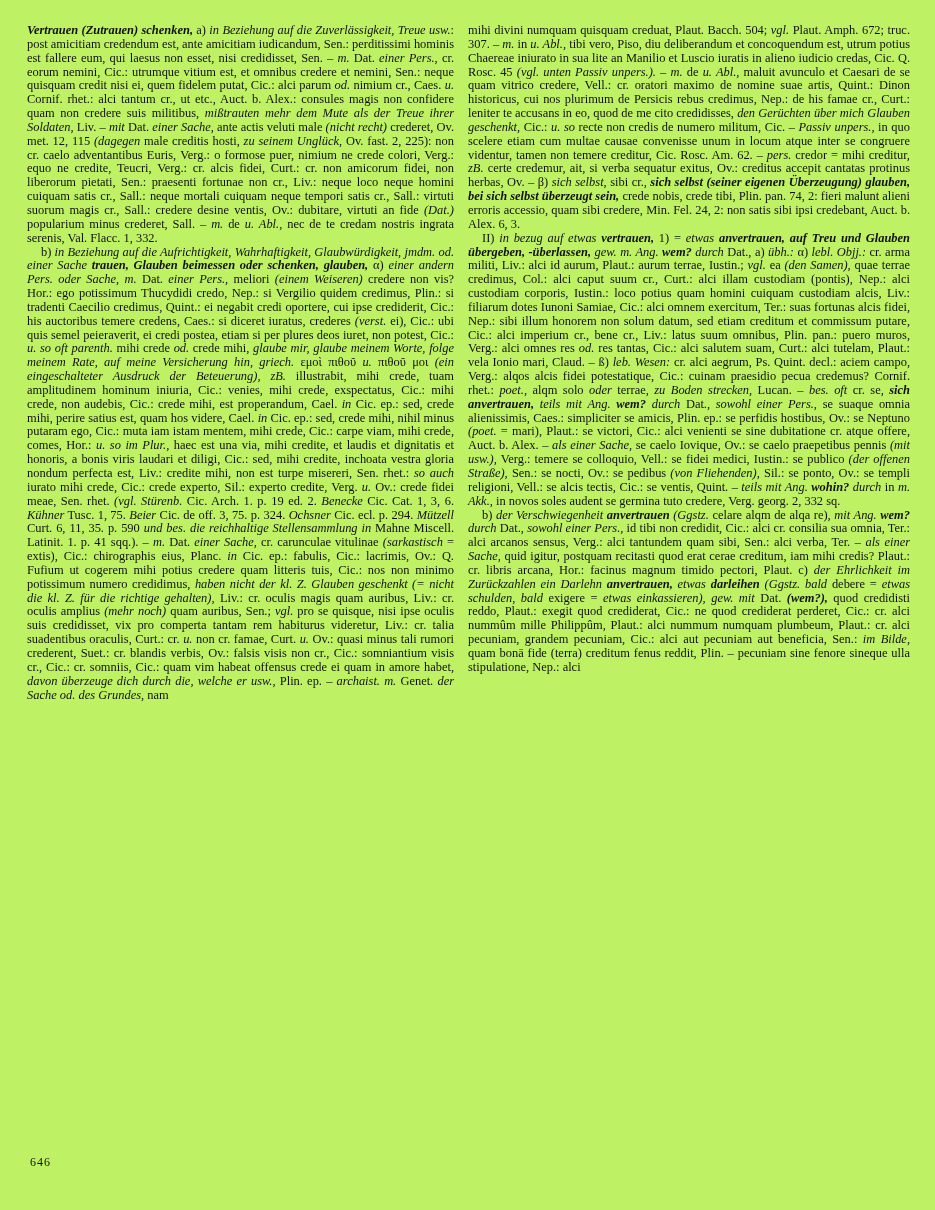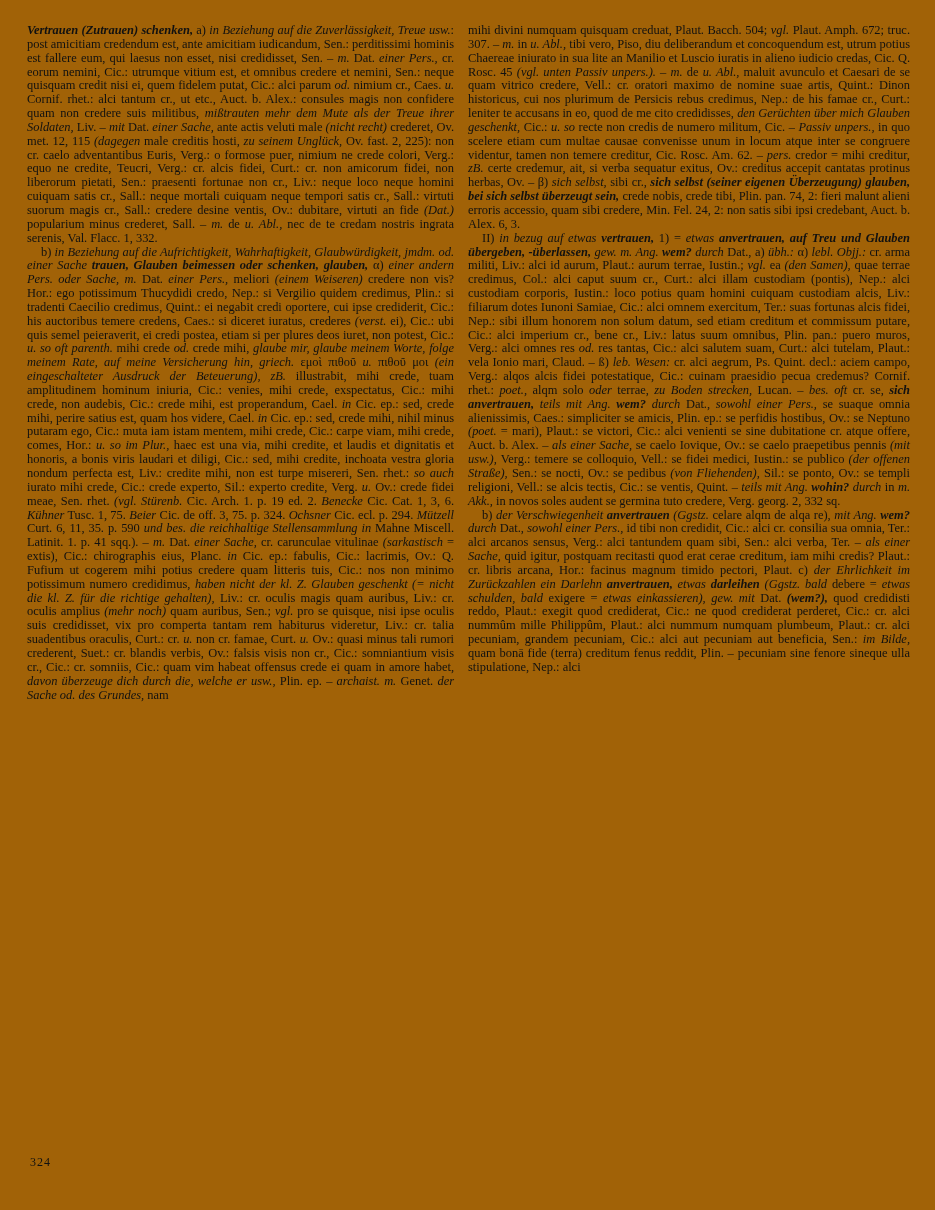--- a/index.html
+++ b/index.html
@@ -4,21 +4,21 @@
 <style>
   html, body {
     margin: 0;
     padding: 0;
     background: #e8e8e8;
   }
   .page {
     position: relative;
     width: 935px;
     height: 1210px;
-    background: #a16207;
+    background: #bef264;
     color: #111111;
     font-family: "Liberation Serif", "DejaVu Serif", serif;
     overflow: hidden;
     box-sizing: border-box;
   }
   .textbody {
     position: absolute;
     top: 24px;
     left: 27px;
     right: 25px;
@@ -57,14 +57,14 @@
     <div class="col left">
         <p class=""><span class="s-bi">Vertrauen (Zutrauen) schenken,</span><span class="s-r"> a) </span><span class="s-i">in Beziehung auf die Zuverlässigkeit, Treue usw.</span><span class="s-r">: post amicitiam credendum est, ante amicitiam iudicandum, Sen.: perditissimi hominis est fallere eum, qui laesus non esset, nisi credidisset, Sen. – </span><span class="s-i">m.</span><span class="s-r"> Dat. </span><span class="s-i">einer Pers.,</span><span class="s-r"> cr. eorum nemini, Cic.: utrumque vitium est, et omnibus credere et nemini, Sen.: neque quisquam credit nisi ei, quem fidelem putat, Cic.: alci parum </span><span class="s-i">od.</span><span class="s-r"> nimium cr., Caes. </span><span class="s-i">u.</span><span class="s-r"> Cornif. rhet.: alci tantum cr., ut etc., Auct. b. Alex.: consules magis non confidere quam non credere suis militibus, </span><span class="s-i">mißtrauten mehr dem Mute als der Treue ihrer Soldaten,</span><span class="s-r"> Liv. – </span><span class="s-i">mit</span><span class="s-r"> Dat. </span><span class="s-i">einer Sache,</span><span class="s-r"> ante actis veluti male </span><span class="s-i">(nicht recht)</span><span class="s-r"> crederet, Ov. met. 12, 115 </span><span class="s-i">(dagegen</span><span class="s-r"> male creditis hosti, </span><span class="s-i">zu seinem Unglück,</span><span class="s-r"> Ov. fast. 2, 225): non cr. caelo adventantibus Euris, Verg.: o formose puer, nimium ne crede colori, Verg.: equo ne credite, Teucri, Verg.: cr. alcis fidei, Curt.: cr. non amicorum fidei, non liberorum pietati, Sen.: praesenti fortunae non cr., Liv.: neque loco neque homini cuiquam satis cr., Sall.: neque mortali cuiquam neque tempori satis cr., Sall.: virtuti suorum magis cr., Sall.: credere desine ventis, Ov.: dubitare, virtuti an fide </span><span class="s-i">(Dat.)</span><span class="s-r"> popularium minus crederet, Sall. – </span><span class="s-i">m.</span><span class="s-r"> de </span><span class="s-i">u. Abl.,</span><span class="s-r"> nec de te credam nostris ingrata serenis, Val. Flacc. 1, 332.</span></p>
         <p class="ind"><span class="s-r">b) </span><span class="s-i">in Beziehung auf die Aufrichtigkeit, Wahrhaftigkeit, Glaubwürdigkeit, jmdm. od. einer Sache </span><span class="s-bi">trauen, Glauben beimessen oder schenken, glauben,</span><span class="s-r"> α) </span><span class="s-i">einer andern Pers. oder Sache, m.</span><span class="s-r"> Dat. </span><span class="s-i">einer Pers.,</span><span class="s-r"> meliori </span><span class="s-i">(einem Weiseren)</span><span class="s-r"> credere non vis? Hor.: ego potissimum Thucydidi credo, Nep.: si Vergilio quidem credimus, Plin.: si tradenti Caecilio credimus, Quint.: ei negabit credi oportere, cui ipse crediderit, Cic.: his auctoribus temere credens, Caes.: si diceret iuratus, crederes </span><span class="s-i">(verst.</span><span class="s-r"> ei), Cic.: ubi quis semel peieraverit, ei credi postea, etiam si per plures deos iuret, non potest, Cic.: </span><span class="s-i">u. so oft parenth.</span><span class="s-r"> mihi crede </span><span class="s-i">od.</span><span class="s-r"> crede mihi, </span><span class="s-i">glaube mir, glaube meinem Worte, folge meinem Rate, auf meine Versicherung hin, griech.</span><span class="s-r"> εμοὶ πιθοῦ </span><span class="s-i">u.</span><span class="s-r"> πιθοῦ μοι </span><span class="s-i">(ein eingeschalteter Ausdruck der Beteuerung), zB.</span><span class="s-r"> illustrabit, mihi crede, tuam amplitudinem hominum iniuria, Cic.: venies, mihi crede, exspectatus, Cic.: mihi crede, non audebis, Cic.: crede mihi, est properandum, Cael. </span><span class="s-i">in</span><span class="s-r"> Cic. ep.: sed, crede mihi, perire satius est, quam hos videre, Cael. </span><span class="s-i">in</span><span class="s-r"> Cic. ep.: sed, crede mihi, nihil minus putaram ego, Cic.: muta iam istam mentem, mihi crede, Cic.: carpe viam, mihi crede, comes, Hor.: </span><span class="s-i">u. so im Plur.,</span><span class="s-r"> haec est una via, mihi credite, et laudis et dignitatis et honoris, a bonis viris laudari et diligi, Cic.: sed, mihi credite, inchoata vestra gloria nondum perfecta est, Liv.: credite mihi, non est turpe misereri, Sen. rhet.: </span><span class="s-i">so auch</span><span class="s-r"> iurato mihi crede, Cic.: crede experto, Sil.: experto credite, Verg. </span><span class="s-i">u.</span><span class="s-r"> Ov.: crede fidei meae, Sen. rhet. </span><span class="s-i">(vgl. Stürenb.</span><span class="s-r"> Cic. Arch. 1. p. 19 ed. 2. </span><span class="s-i">Benecke</span><span class="s-r"> Cic. Cat. 1, 3, 6. </span><span class="s-i">Kühner</span><span class="s-r"> Tusc. 1, 75. </span><span class="s-i">Beier</span><span class="s-r"> Cic. de off. 3, 75. p. 324. </span><span class="s-i">Ochsner</span><span class="s-r"> Cic. ecl. p. 294. </span><span class="s-i">Mützell</span><span class="s-r"> Curt. 6, 11, 35. p. 590 </span><span class="s-i">und bes. die reichhaltige Stellensammlung in</span><span class="s-r"> Mahne Miscell. Latinit. 1. p. 41 sqq.). – </span><span class="s-i">m.</span><span class="s-r"> Dat. </span><span class="s-i">einer Sache,</span><span class="s-r"> cr. carunculae vitulinae </span><span class="s-i">(sarkastisch</span><span class="s-r"> = extis), Cic.: chirographis eius, Planc. </span><span class="s-i">in</span><span class="s-r"> Cic. ep.: fabulis, Cic.: lacrimis, Ov.: Q. Fufium ut cogerem mihi potius credere quam litteris tuis, Cic.: nos non minimo potissimum numero credidimus, </span><span class="s-i">haben nicht der kl. Z. Glauben geschenkt (= nicht die kl. Z. für die richtige gehalten),</span><span class="s-r"> Liv.: cr. oculis magis quam auribus, Liv.: cr. oculis amplius </span><span class="s-i">(mehr noch)</span><span class="s-r"> quam auribus, Sen.; </span><span class="s-i">vgl.</span><span class="s-r"> pro se quisque, nisi ipse oculis suis credidisset, vix pro comperta tantam rem habiturus videretur, Liv.: cr. talia suadentibus oraculis, Curt.: cr. </span><span class="s-i">u.</span><span class="s-r"> non cr. famae, Curt. </span><span class="s-i">u.</span><span class="s-r"> Ov.: quasi minus tali rumori crederent, Suet.: cr. blandis verbis, Ov.: falsis visis non cr., Cic.: somniantium visis cr., Cic.: cr. somniis, Cic.: quam vim habeat offensus crede ei quam in amore habet, </span><span class="s-i">davon überzeuge dich durch die, welche er usw.,</span><span class="s-r"> Plin. ep. – </span><span class="s-i">archaist. m.</span><span class="s-r"> Genet. </span><span class="s-i">der Sache od. des Grundes,</span><span class="s-r"> nam</span></p>
       </div>
     <div class="col right">
         <p class=""><span class="s-r">mihi divini numquam quisquam creduat, Plaut. Bacch. 504; </span><span class="s-i">vgl.</span><span class="s-r"> Plaut. Amph. 672; truc. 307. – </span><span class="s-i">m.</span><span class="s-r"> in </span><span class="s-i">u. Abl.,</span><span class="s-r"> tibi vero, Piso, diu deliberandum et concoquendum est, utrum potius Chaereae iniurato in sua lite an Manilio et Luscio iuratis in alieno iudicio credas, Cic. Q. Rosc. 45 </span><span class="s-i">(vgl. unten Passiv unpers.).</span><span class="s-r"> – </span><span class="s-i">m.</span><span class="s-r"> de </span><span class="s-i">u. Abl.,</span><span class="s-r"> maluit avunculo et Caesari de se quam vitrico credere, Vell.: cr. oratori maximo de nomine suae artis, Quint.: Dinon historicus, cui nos plurimum de Persicis rebus credimus, Nep.: de his famae cr., Curt.: leniter te accusans in eo, quod de me cito credidisses, </span><span class="s-i">den Gerüchten über mich Glauben geschenkt,</span><span class="s-r"> Cic.: </span><span class="s-i">u. so</span><span class="s-r"> recte non credis de numero militum, Cic. – </span><span class="s-i">Passiv unpers.,</span><span class="s-r"> in quo scelere etiam cum multae causae convenisse unum in locum atque inter se congruere videntur, tamen non temere creditur, Cic. Rosc. Am. 62. – </span><span class="s-i">pers.</span><span class="s-r"> credor = mihi creditur, </span><span class="s-i">zB.</span><span class="s-r"> certe credemur, ait, si verba sequatur exitus, Ov.: creditus accepit cantatas protinus herbas, Ov. – β) </span><span class="s-i">sich selbst,</span><span class="s-r"> sibi cr., </span><span class="s-bi">sich selbst (seiner eigenen Überzeugung) glauben, bei sich selbst überzeugt sein,</span><span class="s-r"> crede nobis, crede tibi, Plin. pan. 74, 2: fieri malunt alieni erroris accessio, quam sibi credere, Min. Fel. 24, 2: non satis sibi ipsi credebant, Auct. b. Alex. 6, 3.</span></p>
         <p class="ind"><span class="s-r">II) </span><span class="s-i">in bezug auf etwas </span><span class="s-bi">vertrauen,</span><span class="s-r"> 1) = </span><span class="s-i">etwas </span><span class="s-bi">anvertrauen, auf Treu und Glauben übergeben, -überlassen,</span><span class="s-i"> gew. m. Ang.</span><span class="s-bi"> wem?</span><span class="s-i"> durch</span><span class="s-r"> Dat., a) </span><span class="s-i">übh.:</span><span class="s-r"> α) </span><span class="s-i">lebl. Objj.:</span><span class="s-r"> cr. arma militi, Liv.: alci id aurum, Plaut.: aurum terrae, Iustin.; </span><span class="s-i">vgl.</span><span class="s-r"> ea </span><span class="s-i">(den Samen),</span><span class="s-r"> quae terrae credimus, Col.: alci caput suum cr., Curt.: alci illam custodiam (pontis), Nep.: alci custodiam corporis, Iustin.: loco potius quam homini cuiquam custodiam alcis, Liv.: filiarum dotes Iunoni Samiae, Cic.: alci omnem exercitum, Ter.: suas fortunas alcis fidei, Nep.: sibi illum honorem non solum datum, sed etiam creditum et commissum putare, Cic.: alci imperium cr., bene cr., Liv.: latus suum omnibus, Plin. pan.: puero muros, Verg.: alci omnes res </span><span class="s-i">od.</span><span class="s-r"> res tantas, Cic.: alci salutem suam, Curt.: alci tutelam, Plaut.: vela Ionio mari, Claud. – ß) </span><span class="s-i">leb. Wesen:</span><span class="s-r"> cr. alci aegrum, Ps. Quint. decl.: aciem campo, Verg.: alqos alcis fidei potestatique, Cic.: cuinam praesidio pecua credemus? Cornif. rhet.: </span><span class="s-i">poet.,</span><span class="s-r"> alqm solo </span><span class="s-i">oder</span><span class="s-r"> terrae, </span><span class="s-i">zu Boden strecken,</span><span class="s-r"> Lucan. – </span><span class="s-i">bes. oft</span><span class="s-r"> cr. se, </span><span class="s-bi">sich anvertrauen,</span><span class="s-i"> teils mit Ang. </span><span class="s-bi">wem?</span><span class="s-i"> durch</span><span class="s-r"> Dat., </span><span class="s-i">sowohl einer Pers.,</span><span class="s-r"> se suaque omnia alienissimis, Caes.: simpliciter se amicis, Plin. ep.: se perfidis hostibus, Ov.: se Neptuno </span><span class="s-i">(poet.</span><span class="s-r"> = mari), Plaut.: se victori, Cic.: alci venienti se sine dubitatione cr. atque offere, Auct. b. Alex. – </span><span class="s-i">als einer Sache,</span><span class="s-r"> se caelo Iovique, Ov.: se caelo praepetibus pennis </span><span class="s-i">(mit usw.),</span><span class="s-r"> Verg.: temere se colloquio, Vell.: se fidei medici, Iustin.: se publico </span><span class="s-i">(der offenen Straße),</span><span class="s-r"> Sen.: se nocti, Ov.: se pedibus </span><span class="s-i">(von Fliehenden),</span><span class="s-r"> Sil.: se ponto, Ov.: se templi religioni, Vell.: se alcis tectis, Cic.: se ventis, Quint. – </span><span class="s-i">teils mit Ang. </span><span class="s-bi">wohin?</span><span class="s-i"> durch</span><span class="s-r"> in </span><span class="s-i">m. Akk.,</span><span class="s-r"> in novos soles audent se germina tuto credere, Verg. georg. 2, 332 sq.</span></p>
         <p class="ind"><span class="s-r">b) </span><span class="s-i">der Verschwiegenheit </span><span class="s-bi">anvertrauen</span><span class="s-i"> (Ggstz.</span><span class="s-r"> celare alqm de alqa re), </span><span class="s-i">mit Ang. </span><span class="s-bi">wem?</span><span class="s-i"> durch</span><span class="s-r"> Dat., </span><span class="s-i">sowohl einer Pers.,</span><span class="s-r"> id tibi non credidit, Cic.: alci cr. consilia sua omnia, Ter.: alci arcanos sensus, Verg.: alci tantundem quam sibi, Sen.: alci verba, Ter. – </span><span class="s-i">als einer Sache,</span><span class="s-r"> quid igitur, postquam recitasti quod erat cerae creditum, iam mihi credis? Plaut.: cr. libris arcana, Hor.: facinus magnum timido pectori, Plaut. c) </span><span class="s-i">der Ehrlichkeit im Zurückzahlen ein Darlehn </span><span class="s-bi">anvertrauen,</span><span class="s-i"> etwas </span><span class="s-bi">darleihen</span><span class="s-i"> (Ggstz. bald</span><span class="s-r"> debere = </span><span class="s-i">etwas schulden, bald</span><span class="s-r"> exigere = </span><span class="s-i">etwas einkassieren), gew. mit</span><span class="s-r"> Dat. </span><span class="s-bi">(wem?),</span><span class="s-r"> quod credidisti reddo, Plaut.: exegit quod crediderat, Cic.: ne quod crediderat perderet, Cic.: cr. alci nummûm mille Philippûm, Plaut.: alci nummum numquam plumbeum, Plaut.: cr. alci pecuniam, grandem pecuniam, Cic.: alci aut pecuniam aut beneficia, Sen.: </span><span class="s-i">im Bilde,</span><span class="s-r"> quam bonā fide (terra) creditum fenus reddit, Plin. – pecuniam sine fenore sineque ulla stipulatione, Nep.: alci</span></p>
       </div>
   </div>
-  <div class="footer">324</div>
+  <div class="footer">646</div>
 </div>
 
 </body></html>

